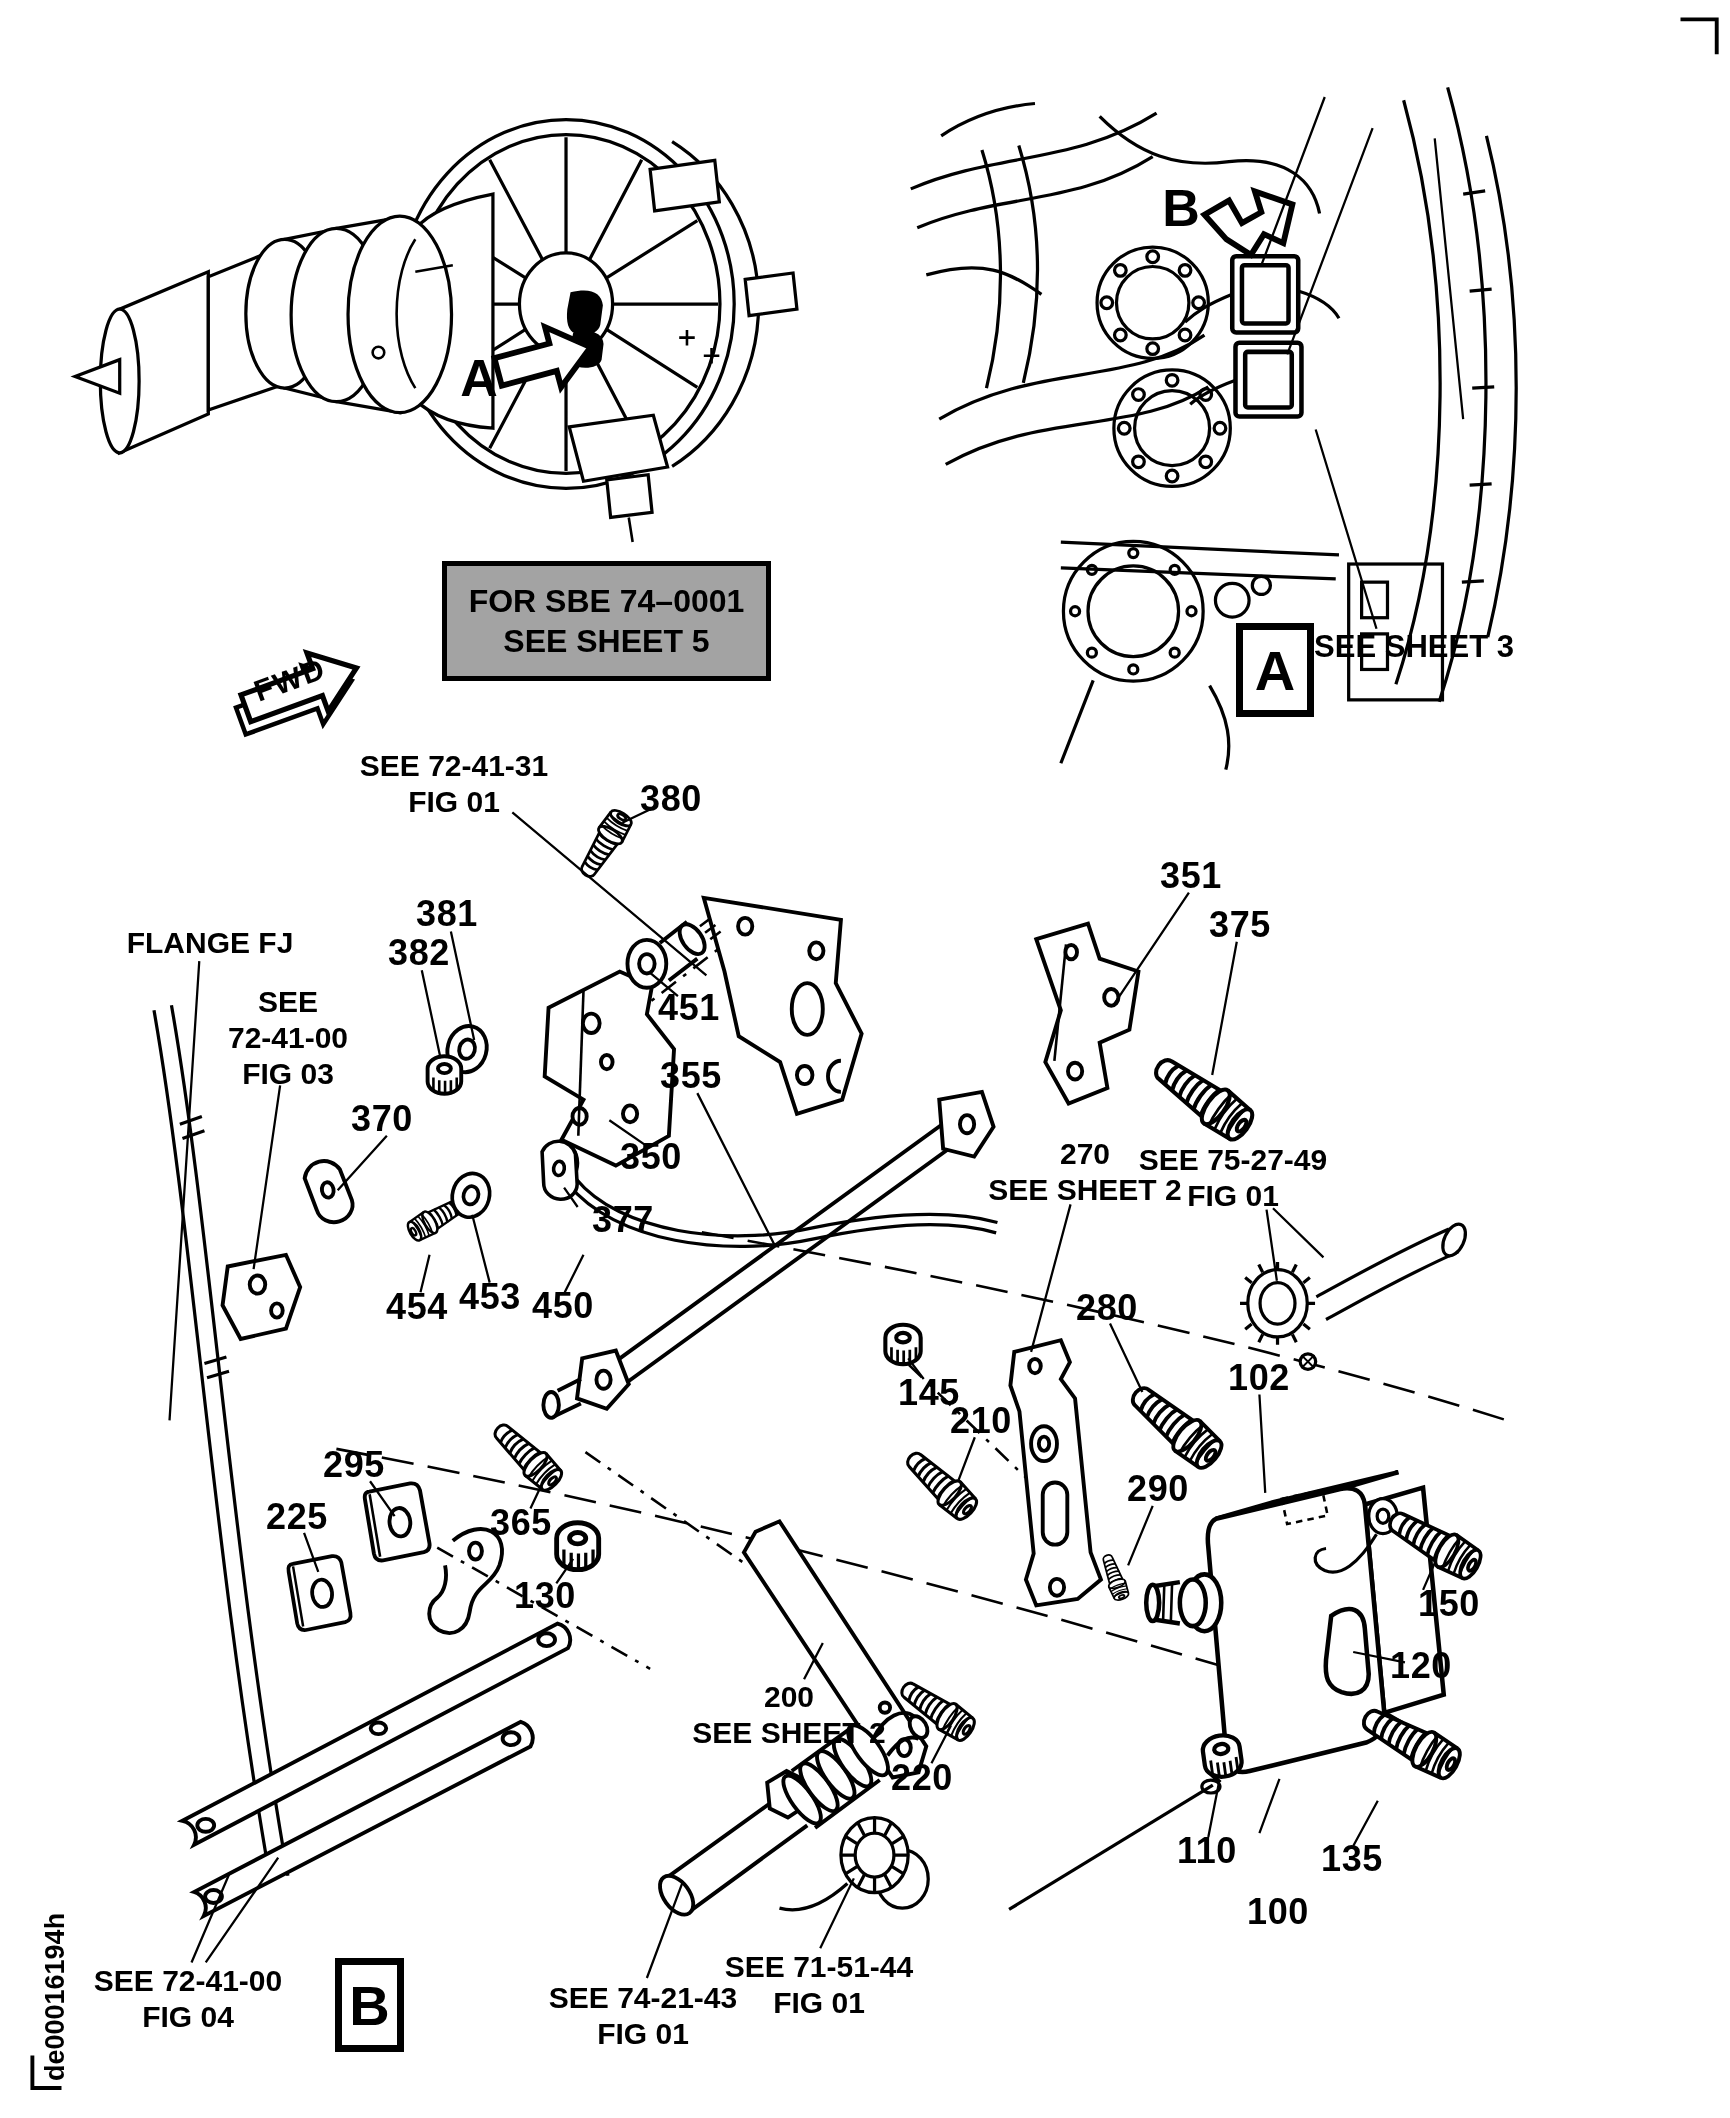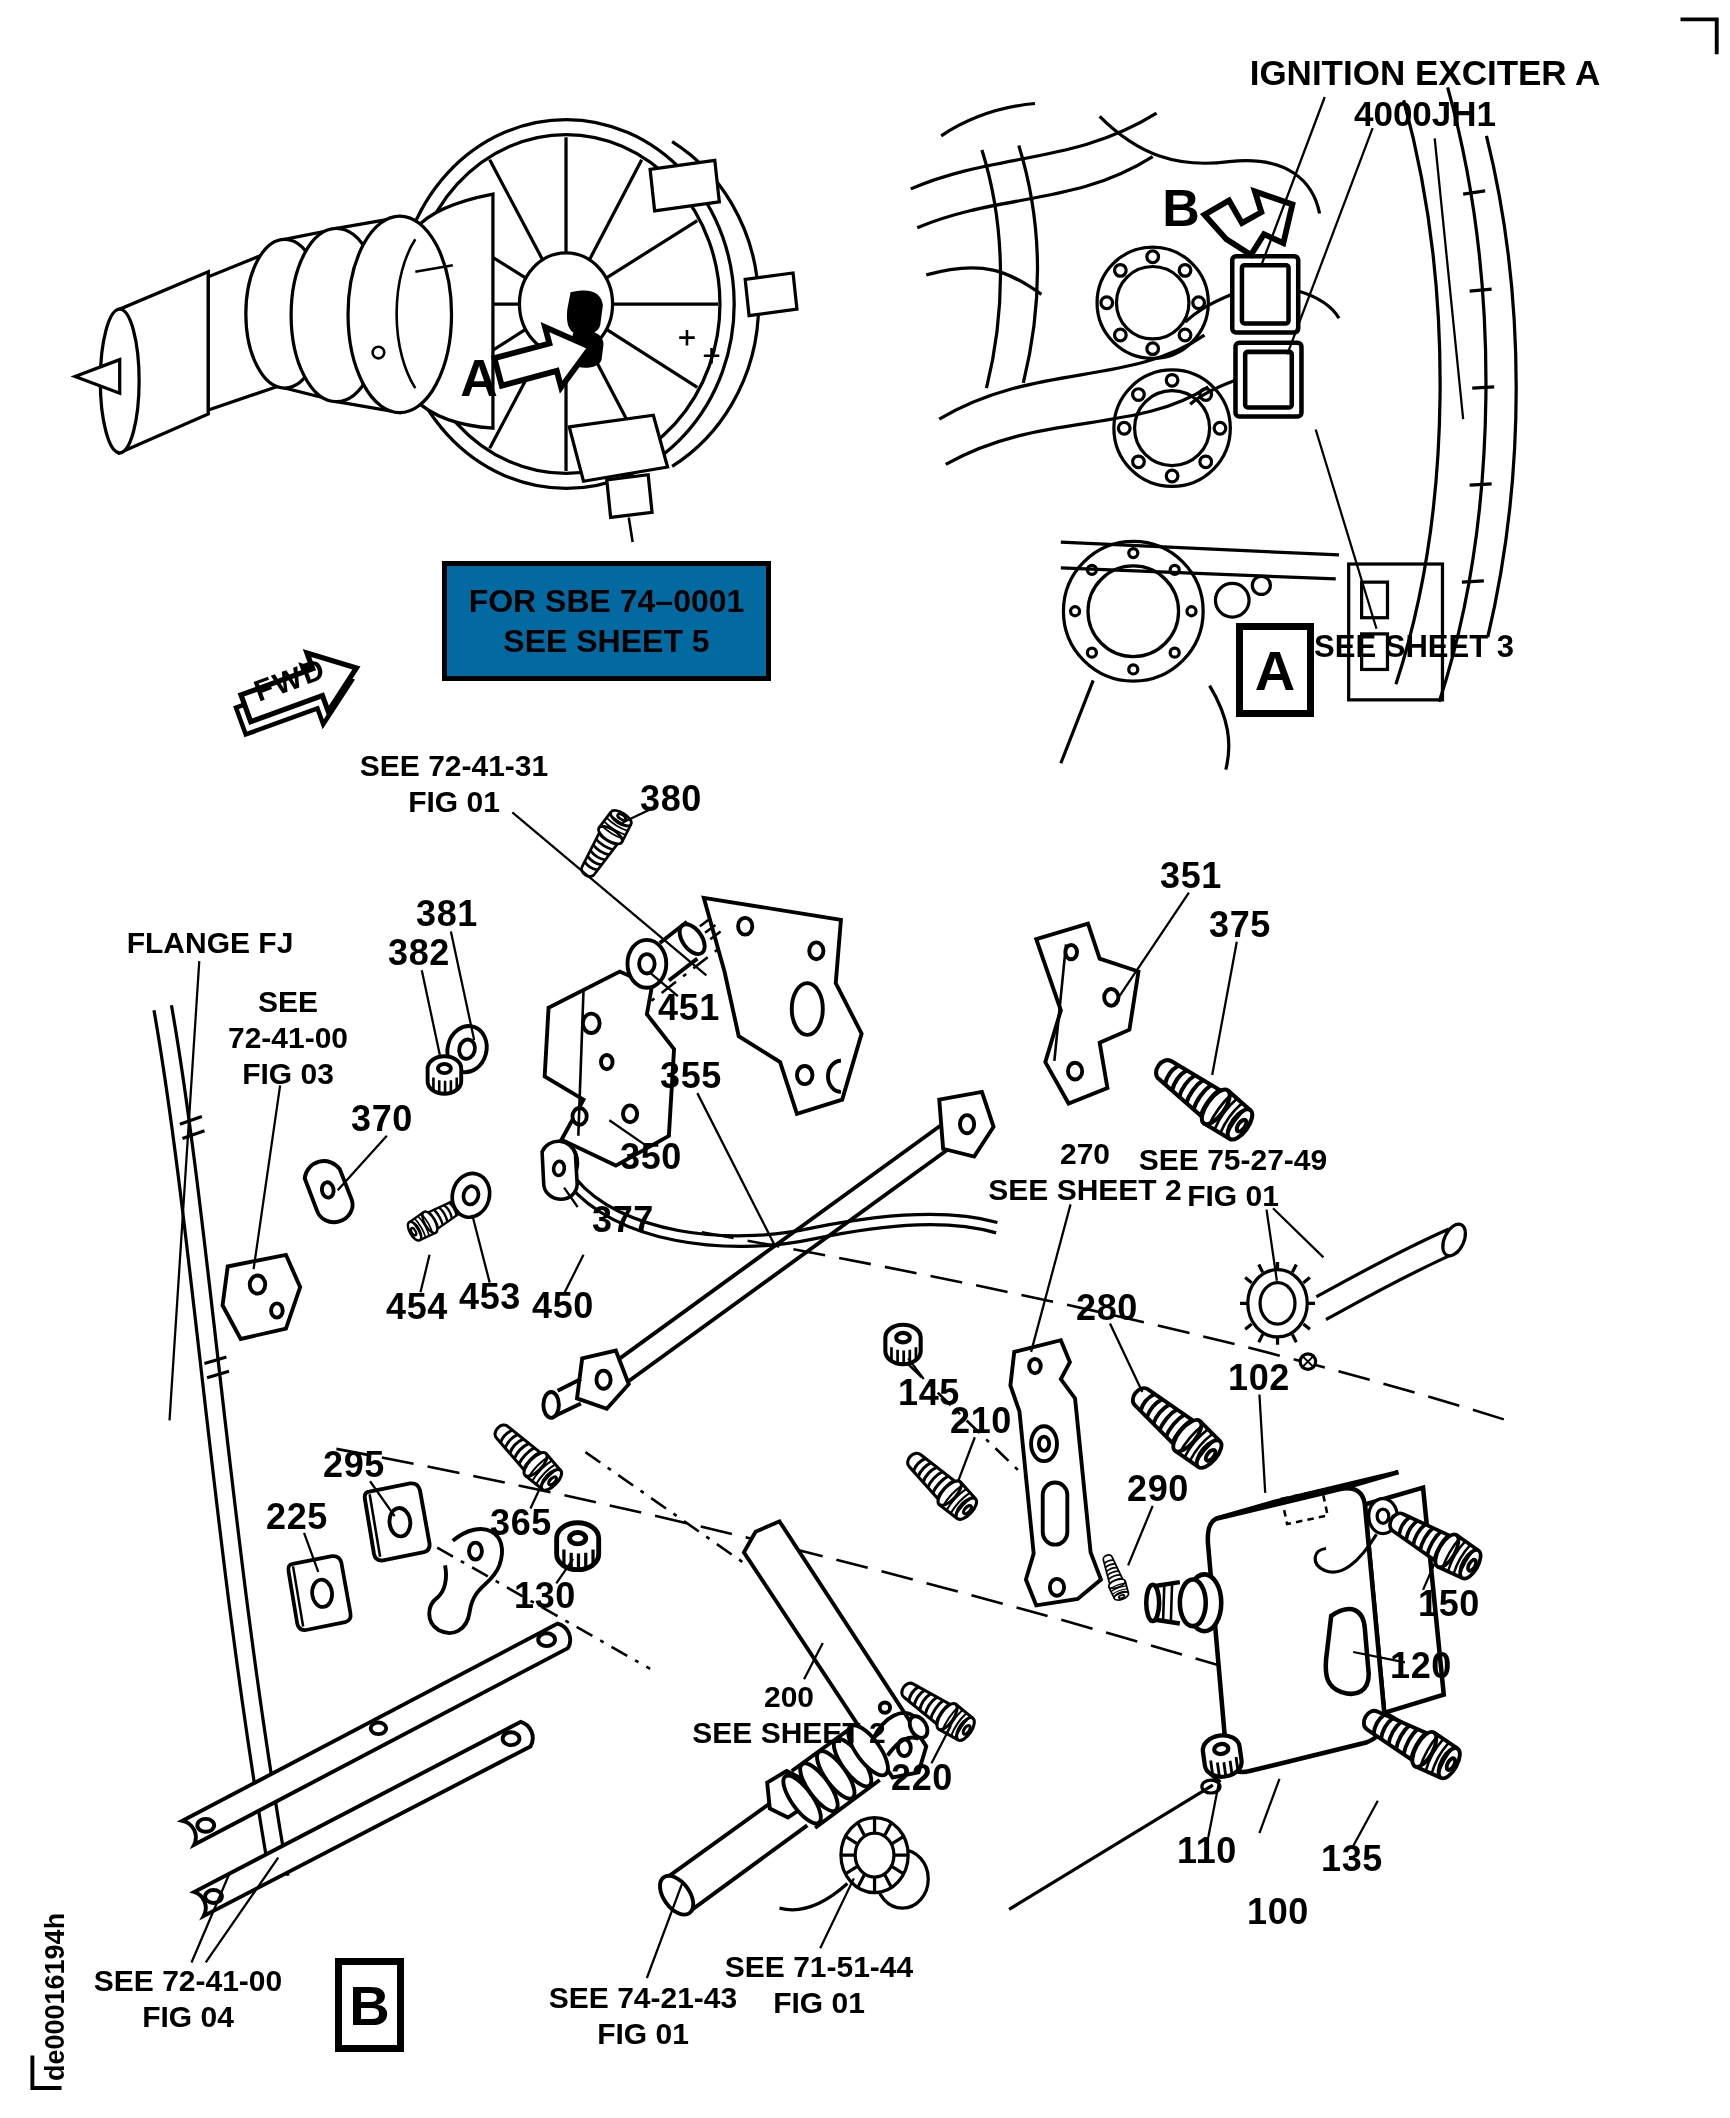--- a/index.html
+++ b/index.html
@@ -9,21 +9,21 @@
   .callout{position:absolute;transform:translate(-50%,-50%);font-size:36px;font-weight:700;
            letter-spacing:0.6px;white-space:nowrap;}
   .ref{position:absolute;transform:translateX(-50%);font-size:30px;font-weight:700;
        line-height:36px;text-align:center;white-space:nowrap;}
   .title-block{position:absolute;left:1425px;top:52px;transform:translateX(-50%);
        font-size:35px;font-weight:700;line-height:41px;text-align:center;white-space:nowrap;}
   .see-sheet3{position:absolute;left:1414px;top:647px;transform:translate(-50%,-50%);
        font-size:31px;font-weight:700;white-space:nowrap;}
   .sbe-box{position:absolute;left:442px;top:561px;width:319px;height:110px;border:5.8px solid #000;
        display:flex;flex-direction:column;align-items:center;justify-content:center;
-       font-size:32px;font-weight:700;line-height:40px;text-align:center;background:#0369a1;}
+       font-size:32px;font-weight:700;line-height:40px;text-align:center;background:#a3a3a3;}
   .view-box{position:absolute;border:7.8px solid #000;background:#fff;display:flex;
        align-items:center;justify-content:center;font-size:56px;font-weight:700;}
   #view-box-a{left:1236px;top:623px;width:64px;height:80px;}
   #view-box-b{left:335px;top:1958px;width:55px;height:80px;}
   .arrow-letter{position:absolute;transform:translate(-50%,-50%);font-size:52px;font-weight:700;}
   #arrow-letter-a{left:479px;top:378px;}
   #arrow-letter-b{left:1181px;top:208px;}
   .fwd{position:absolute;left:290px;top:680px;transform:translate(-50%,-50%) rotate(-20deg);
        font-size:30px;font-weight:700;letter-spacing:1.9px;}
   .docnum{position:absolute;left:40px;top:2081px;transform:rotate(-90deg);transform-origin:0 0;
@@ -422,24 +422,20 @@
       <div class="ref" style="left: 819px; top: 1949px;">
         <div>SEE 71-51-44</div>
         <div>FIG 01</div>
       </div>
       <div class="ref" style="left: 188px; top: 1963px;">
         <div>SEE 72-41-00</div>
         <div>FIG 04</div>
       </div>
     </div>
 
-  <div class="title-block">
-    <div>IGNITION EXCITER A</div>
-    <div>4000JH1</div>
-  </div>
 
   <div class="see-sheet3">SEE SHEET 3</div>
 
   <div class="sbe-box">
     <div>FOR SBE 74–0001</div>
     <div>SEE SHEET 5</div>
   </div>
 
   <div id="view-box-a" class="view-box">
     <span>A</span>

